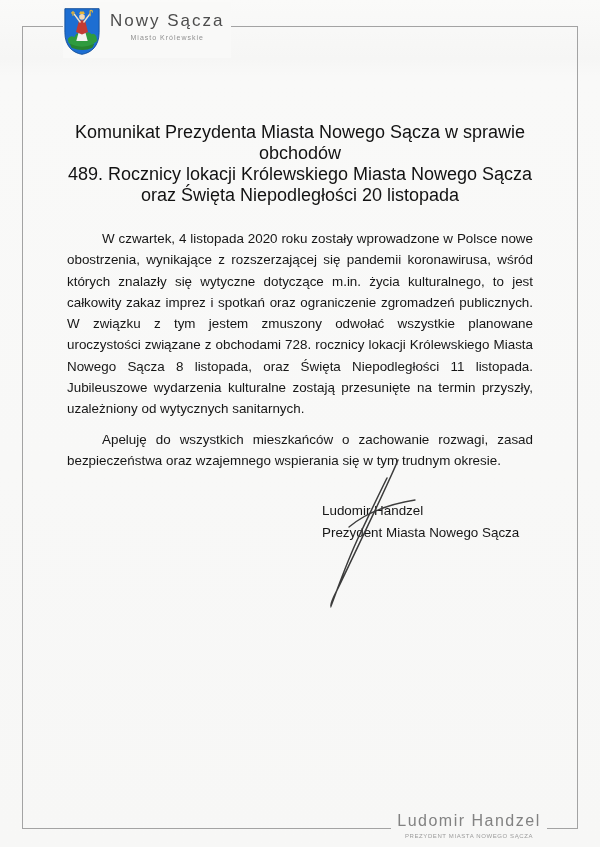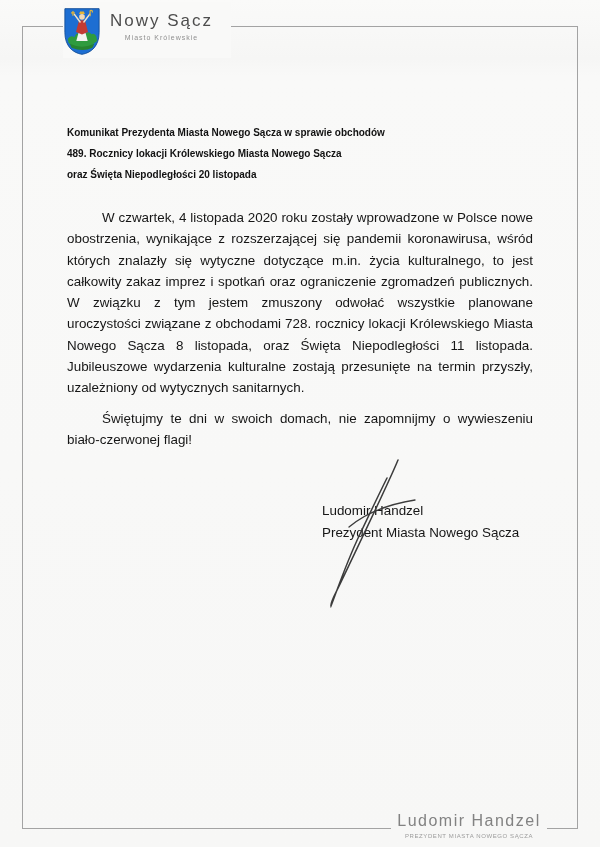--- a/index.html
+++ b/index.html
@@ -50,24 +50,24 @@
     margin-top: 3px;
     white-space: nowrap;
   }
   
   .content {
     position: absolute;
     left: 67px; top: 122px;
     width: 466px;
   }
   .doc-title {
-    font-weight: bold;
-    font-size: 10px;
+    font-weight: normal;
+    font-size: 18px;
     line-height: 21px;
-    text-align: left;
+    text-align: center;
     color: #121212;
   }
   .doc-title span { display: block; }
   .body-text { margin-top: 22px; }
   .body-text p {
     font-size: 13.4px;
     line-height: 21.3px;
     text-align: justify;
     text-indent: 35px;
     margin-bottom: 9px;
@@ -132,34 +132,34 @@
       <path d="M18,15 L12,7" stroke="#f3e2c8" stroke-width="1.6" fill="none" stroke-linecap="round"></path>
       <path d="M22,15 L28,7" stroke="#f3e2c8" stroke-width="1.6" fill="none" stroke-linecap="round"></path>
 
       <circle cx="20" cy="9.5" r="3" fill="#f3d9b4"></circle>
       <path d="M17,6.5 h6 l-1,-2.5 h-4 z" fill="#e5b636"></path>
 
       <path d="M10.5,3.5 v5 M8.5,5.5 h4" stroke="#e5b636" stroke-width="1.3" fill="none"></path>
       <path d="M28.5,3 v6 M28.5,3 q2.5,-1 2.5,2" stroke="#e5b636" stroke-width="1.3" fill="none"></path>
     </svg>
     <div class="logo-text">
-      <div class="logo-title">Nowy Sącz</div>
+      <div class="logo-title">Nowy Sącza</div>
       <div class="logo-subtitle">Miasto Królewskie</div>
     </div>
   </div>
 
   <div class="content">
     <div class="doc-title">
       <span>Komunikat Prezydenta Miasta Nowego Sącza w sprawie obchodów</span>
       <span>489. Rocznicy lokacji Królewskiego Miasta Nowego Sącza</span>
       <span>oraz Święta Niepodległości 20 listopada</span>
     </div>
     <div class="body-text">
       <p>W czwartek, 4 listopada 2020 roku zostały wprowadzone w Polsce nowe obostrzenia, wynikające z rozszerzającej się pandemii koronawirusa, wśród których znalazły się wytyczne dotyczące m.in. życia kulturalnego, to jest całkowity zakaz imprez i spotkań oraz ograniczenie zgromadzeń publicznych. W związku z tym jestem zmuszony odwołać wszystkie planowane uroczystości związane z obchodami 728. rocznicy lokacji Królewskiego Miasta Nowego Sącza 8 listopada, oraz Święta Niepodległości 11 listopada. Jubileuszowe wydarzenia kulturalne zostają przesunięte na termin przyszły, uzależniony od wytycznych sanitarnych.</p>
-      <p>Świętujmy te dni w swoich domach, nie zapomnijmy o wywieszeniu biało-czerwonej flagi!</p>
+      <p>Apeluję do wszystkich mieszkańców o zachowanie rozwagi, zasad bezpieczeństwa oraz wzajemnego wspierania się w tym trudnym okresie.</p>
     </div>
   </div>
 
   <div class="sig-block">
     <div>Ludomir Handzel</div>
     <div>Prezydent Miasta Nowego Sącza</div>
   </div>
 
   <svg class="sig-stroke" viewBox="0 0 102 162">
     <path d="M80,10 C71,32 42,92 24,130 C18,143 12,152 13,156 C16,149 28,113 42,84 C52,63 62,42 69,28" fill="none" stroke="#3c3c3c" stroke-width="1.5" stroke-linecap="round"></path>

